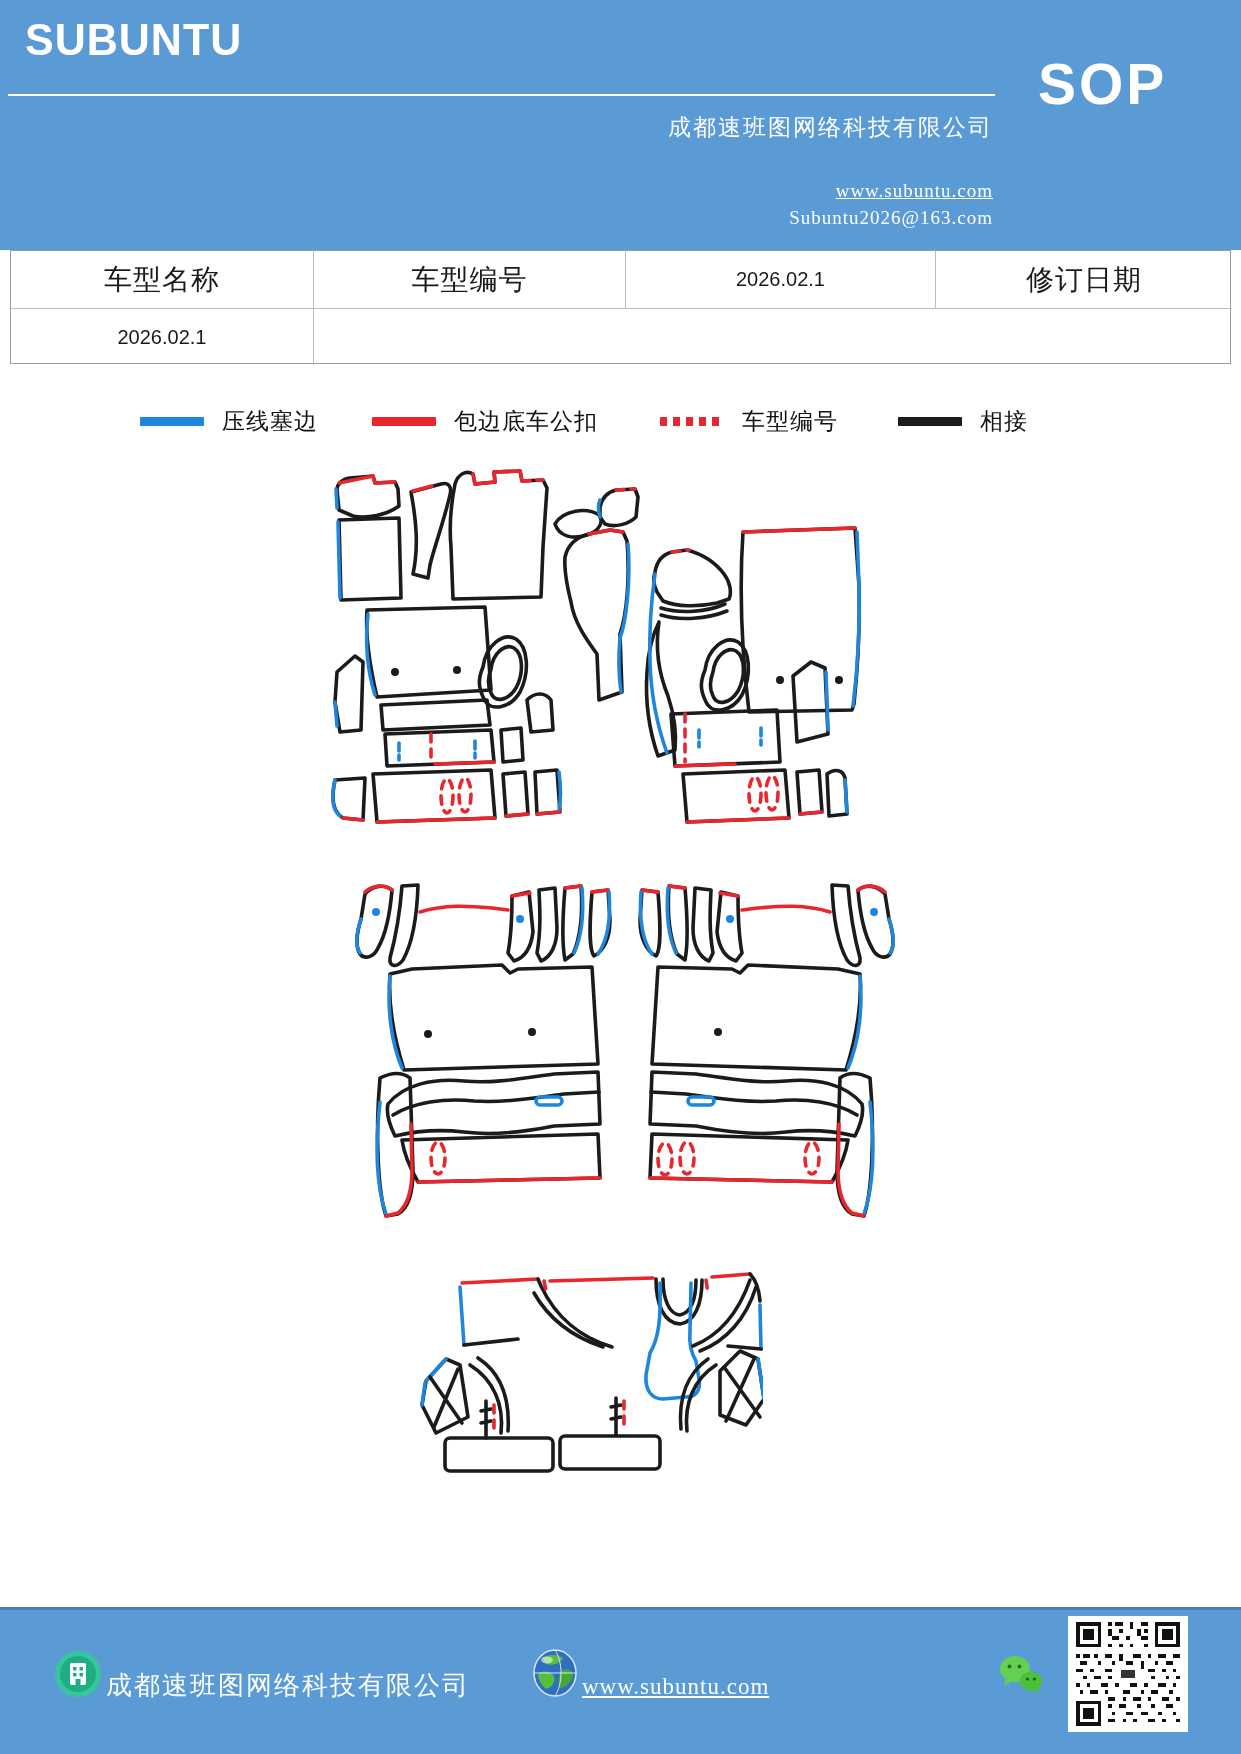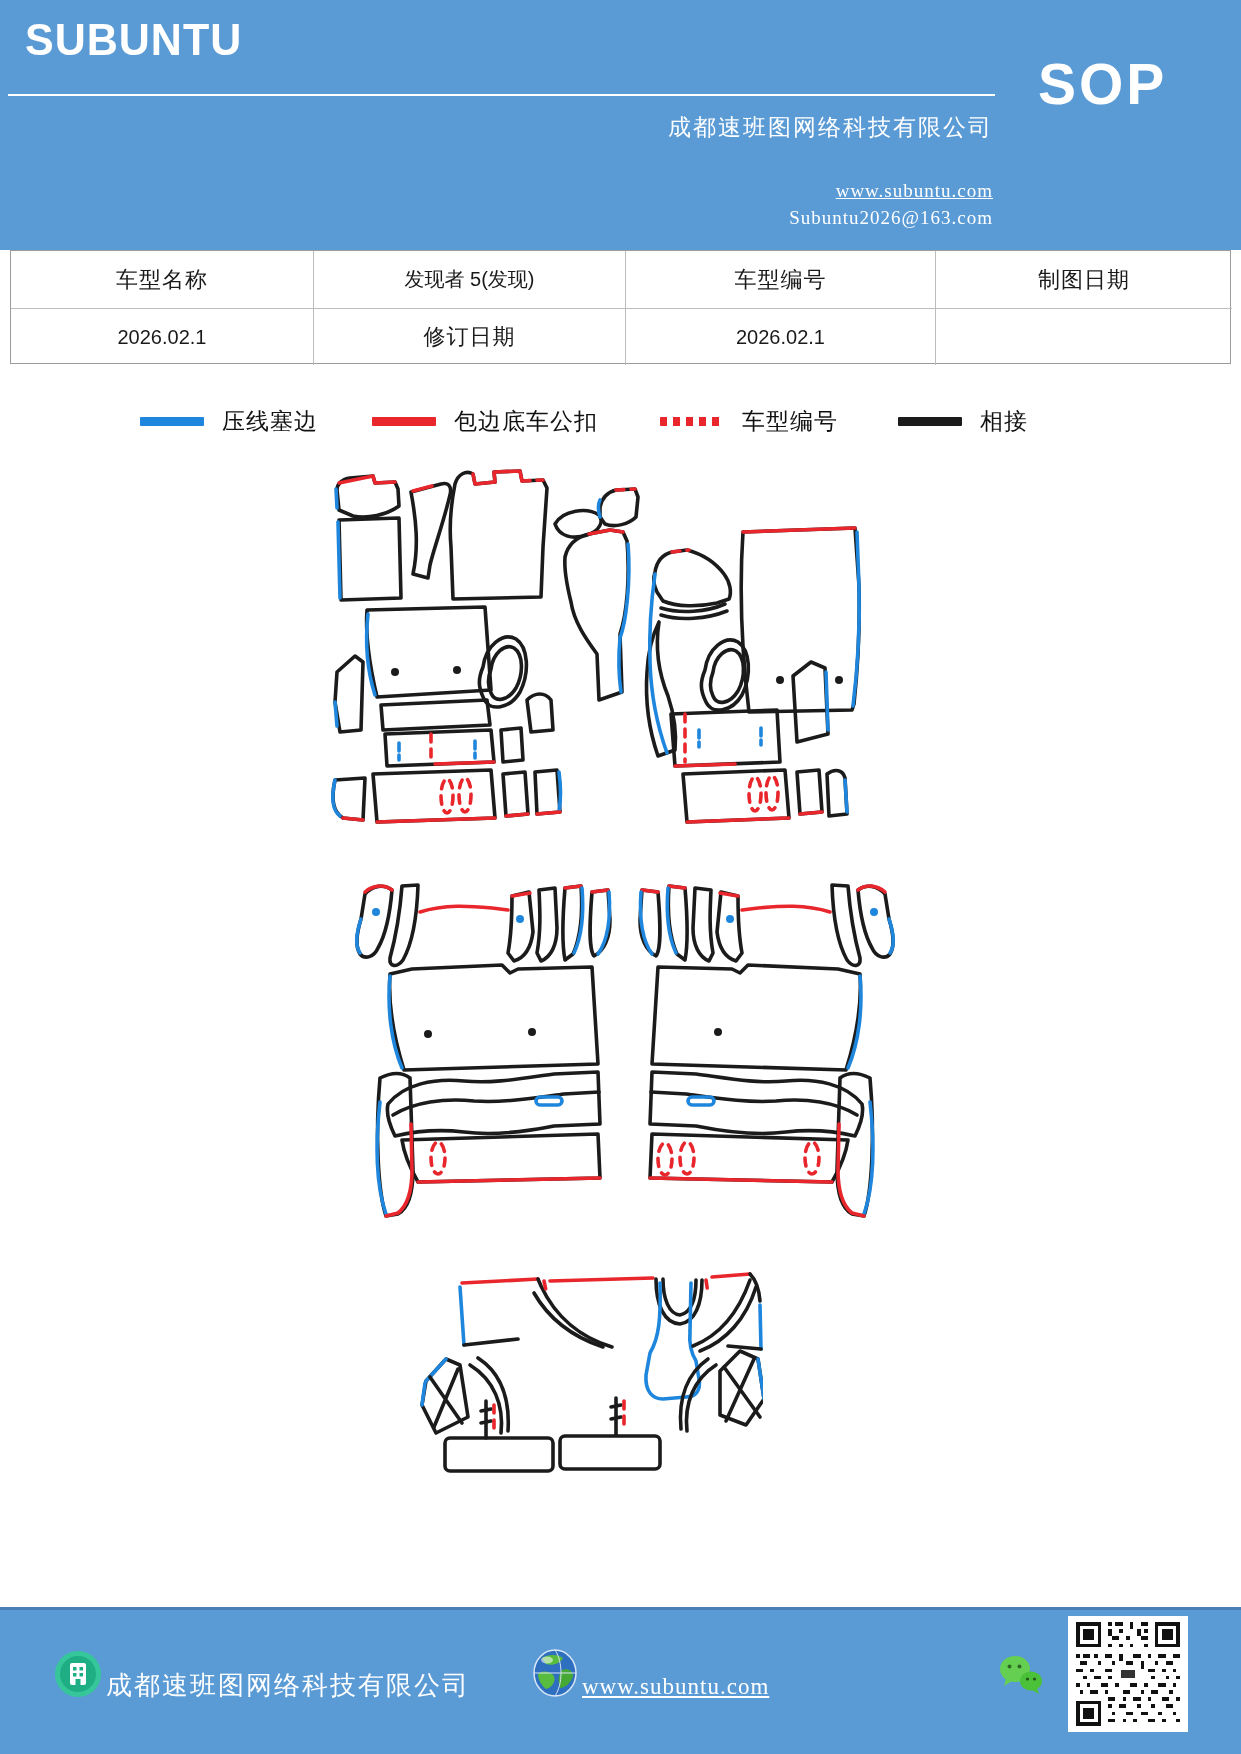--- a/index.html
+++ b/index.html
@@ -21,21 +21,21 @@
              letter-spacing:3px;line-height:1;}
 
   
   .info-table{position:absolute;left:10px;top:250px;width:1221px;height:114px;
               display:grid;grid-template-columns:303px 312px 310px 296px;grid-template-rows:58px 56px;
               border:1px solid #9c9c9c;box-sizing:border-box;background:#fff;}
   .info-cell{border-right:1px solid var(--table-border);border-bottom:1px solid var(--table-border);
              display:flex;align-items:center;justify-content:center;color:#1a1a1a;box-sizing:border-box;}
   .info-cell:nth-child(4n){border-right:none;}
   .info-cell:nth-child(n+5){border-bottom:none;}
-  .cell-label{font-family:"Liberation Serif","DejaVu Serif",serif;font-size:22px;letter-spacing:1px;}
+  .cell-label{font-family:"Liberation Serif","DejaVu Serif",serif;font-size:28px;letter-spacing:1px;}
   .cell-value{font-size:20px;font-weight:500;}
 
   
   .legend{position:absolute;left:0;top:402px;width:1241px;height:38px;padding-left:28px;}
   .legend-item{position:absolute;display:flex;align-items:center;gap:18px;height:38px;}
   .swatch{width:64px;height:9px;border-radius:1px;}
   .legend-label{font-family:"Liberation Serif","DejaVu Serif",serif;font-size:23px;color:#111;letter-spacing:1px;}
 
   
   svg.diagram{position:absolute;}
@@ -67,23 +67,21 @@
     <div class="brand">SUBUNTU</div>
     <div class="header-rule"></div>
     <div class="hdr-right hdr-company serif">成都速班图网络科技有限公司</div>
     <div class="hdr-right hdr-web serif">www.subuntu.com</div>
     <div class="hdr-right hdr-mail serif">Subuntu2026@163.com</div>
     <div class="sop-badge">SOP</div>
   </div>
 
   <div class="info-table">
     <div class="info-cell cell-label">车型名称</div>
-    <div class="info-cell cell-value">发现者 5(发现)</div>
     <div class="info-cell cell-label">车型编号</div>
-    <div class="info-cell cell-label">制图日期</div>
     <div class="info-cell cell-value">2026.02.1</div>
     <div class="info-cell cell-label">修订日期</div>
     <div class="info-cell cell-value">2026.02.1</div>
   </div>
 
   <div class="legend">
     <div class="legend-item" style="left:140px">
       <div class="swatch" style="background: rgb(30, 134, 220);"></div>
       <div class="legend-label">压线塞边</div>
     </div>

